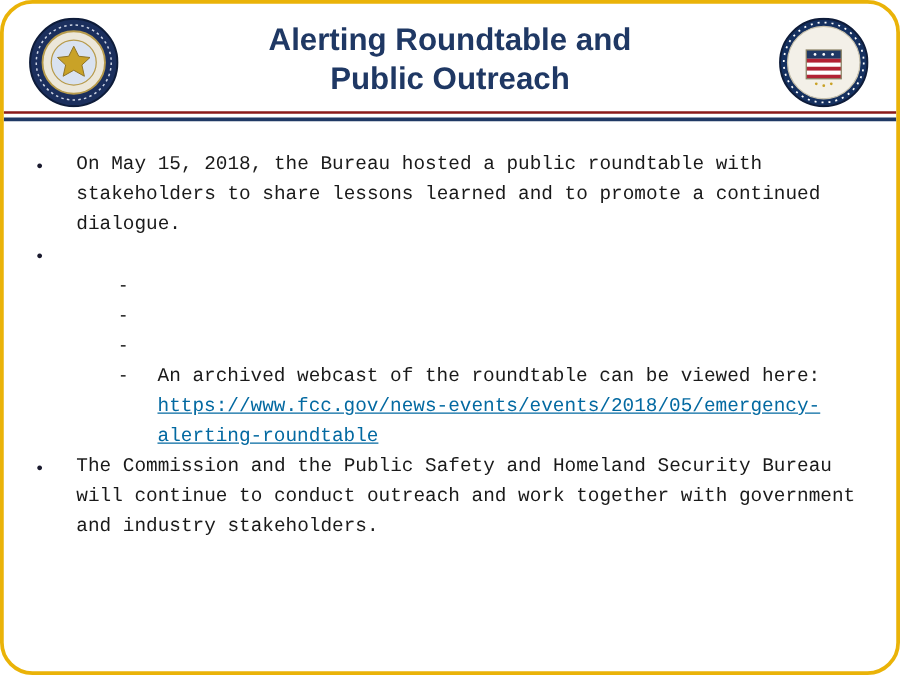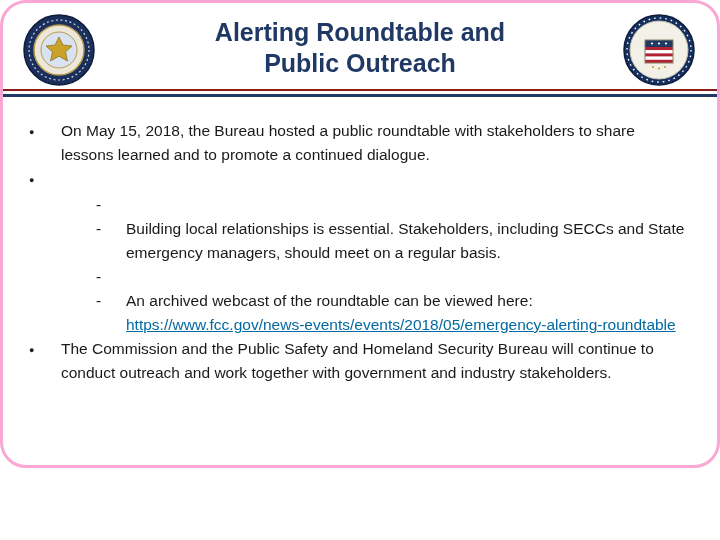--- a/index.html
+++ b/index.html
@@ -4,24 +4,24 @@
 <style>
   html, body {
     margin: 0;
     padding: 0;
     background: #ffffff;
     font-family: "Liberation Sans", sans-serif;
   }
   .slide {
     position: relative;
     width: 720px;
-    height: 468px;
+    height: 540px;
     box-sizing: border-box;
     background: #ffffff;
-    border: 3px solid #f9a8d4;
+    border: 3px solid #eab308;
     border-radius: 26px;
     overflow: hidden;
   }
   .seal {
     position: absolute;
     width: 72px;
     height: 72px;
     top: 11px;
   }
   .seal.left { left: 20px; }
@@ -53,20 +53,21 @@
     flex: none;
     width: 32px;
     line-height: 24px;
   }
   .row.l1 .marker { font-size: 9px; line-height: 26px; color: #1a1a2e; }
   .row.l2 .marker { width: 30px; }
   .row .txt {
     flex: 1;
     padding-right: 26px;
     overflow-wrap: anywhere;
+    font-family: Liberation Mono, monospace;
   }
   a.weblink {
     color: #0369a1;
     text-decoration: underline;
     overflow-wrap: anywhere;
   }
 </style>
 </head>
 <body>
 
@@ -120,21 +121,20 @@
     <div class="row l1">
       <span class="marker">●</span>
     </div>
 
     <div class="row l2">
       <span class="marker">-</span>
     </div>
 
     <div class="row l2">
       <span class="marker">-</span>
-      <span class="txt">Building local relationships is essential. Stakeholders, including SECCs and State emergency managers, should meet on a regular basis.</span>
     </div>
 
     <div class="row l2">
       <span class="marker">-</span>
     </div>
 
     <div class="row l2">
       <span class="marker">-</span>
       <span class="txt">
         <span>An archived webcast of the roundtable can be viewed here:</span><br>

